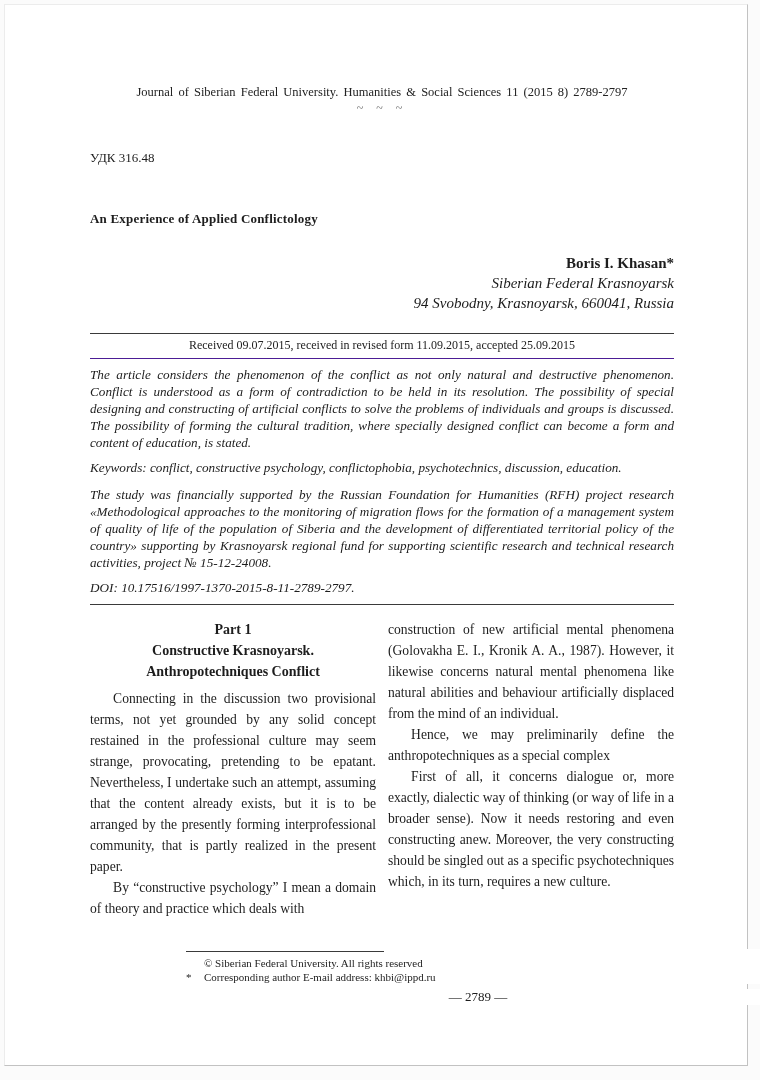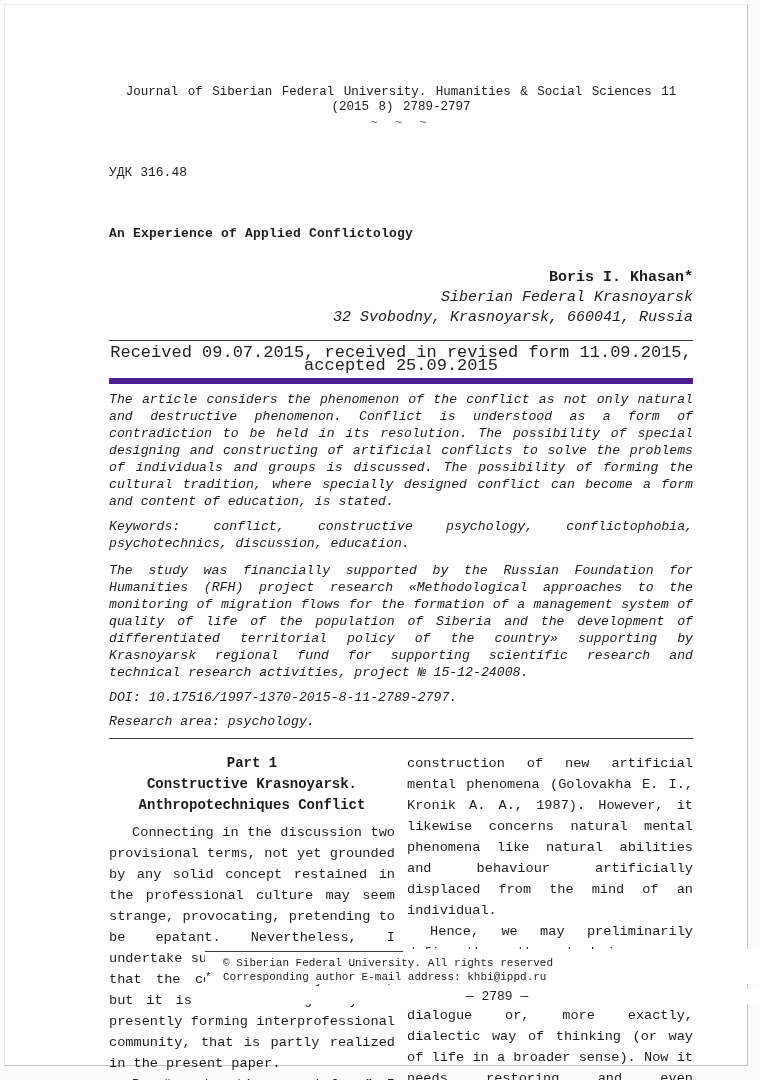--- a/index.html
+++ b/index.html
@@ -13,46 +13,45 @@
   }
   .page {
     position:absolute; left:4px; top:4px;
     width:744px; height:1062px;
     background:#ffffff;
     border:1px solid #ececec;
     border-right:1px solid #c2c2c2;
     border-bottom:1px solid #c2c2c2;
   }
   .content {
-    position:absolute; left:104px; top:0;
+    position:absolute; left:85px; top:0;
     width:584px; height:100%;
     padding-top:80px;
-    font-family:Liberation Mono, monospace;
   }
   .journal-header {
     font-size:12.5px; line-height:15px;
     text-align:center; color:#222; word-spacing:2px;
   }
   .tilde {
     margin-top:2px; text-align:center;
     font-size:12px; line-height:13px; color:#666; letter-spacing:5px;
   }
   .udc { margin-top:35px; font-size:13px; line-height:16px; }
   .title {
     margin-top:40px; font-size:13px; line-height:26px;
     font-weight:bold; letter-spacing:0.2px;
   }
   .author-block { margin-top:21px; text-align:right; }
   .author-name { font-weight:bold; font-size:15px; line-height:20px; }
   .affiliation { font-style:italic; font-size:15px; line-height:20px; }
   .received-block {
-    margin-top:12px;
-    border-top:1px solid #3a3a3a; border-bottom:6px solid #4c1d95;
+    margin-top:20px;
+    border-top:1px solid #3a3a3a; border-bottom:1px solid #4c1d95;
     padding:5px 0 6px; text-align:center;
-    font-size:17px; line-height:13px; color:#222;
+    font-size:12px; line-height:13px; color:#222;
   }
   .abstract {
     margin-top:7px; font-size:13.2px; line-height:17px;
     font-style:italic; text-align:justify;
   }
   .keywords { margin-top:8px; }
   .funding { margin-top:10px; }
   .doi-line { margin-top:8px; }
   .research-line { margin-top:7px; }
   .rule { margin-top:8px; border-top:1px solid #3a3a3a; height:0; }
@@ -89,32 +88,31 @@
     <div class="journal-header">Journal of Siberian Federal University. Humanities &amp; Social Sciences 11 (2015 8) 2789-2797</div>
     <div class="tilde">~ ~ ~</div>
 
     <div class="udc">УДК 316.48</div>
 
     <h1 class="title">An Experience of Applied Conflictology</h1>
 
     <div class="author-block">
       <div class="author-name">Boris I. Khasan*</div>
       <div class="affiliation">Siberian Federal Krasnoyarsk</div>
-      <div class="affiliation">32 Svobodny, Krasnoyarsk, 660041, Russia</div>
+      <div class="affiliation">94 Svobodny, Krasnoyarsk, 660041, Russia</div>
     </div>
 
     <div class="received-block">
       <span>Received 09.07.2015, received in revised form 11.09.2015, accepted 25.09.2015</span>
     </div>
 
     <p class="abstract">The article considers the phenomenon of the conflict as not only natural and destructive phenomenon. Conflict is understood as a form of contradiction to be held in its resolution. The possibility of special designing and constructing of artificial conflicts to solve the problems of individuals and groups is discussed. The possibility of forming the cultural tradition, where specially designed conflict can become a form and content of education, is stated.</p>
     <p class="abstract keywords">Keywords: conflict, constructive psychology, conflictophobia, psychotechnics, discussion, education.</p>
     <p class="abstract funding">The study was financially supported by the Russian Foundation for Humanities (RFH) project research «Methodological approaches to the monitoring of migration flows for the formation of a management system of quality of life of the population of Siberia and the development of differentiated territorial policy of the country» supporting by Krasnoyarsk regional fund for supporting scientific research and technical research activities, project № 15-12-24008.</p>
     <p class="abstract doi-line">DOI: 10.17516/1997-1370-2015-8-11-2789-2797.</p>
-    <p class="abstract research-line">Research area: psychology.</p>
 
     <div class="rule"></div>
 
     <div class="columns">
       <div class="col">
         <div class="sec-heading">
           <div>Part 1</div>
           <div>Constructive Krasnoyarsk.</div>
           <div>Anthropotechniques Conflict</div>
         </div>

